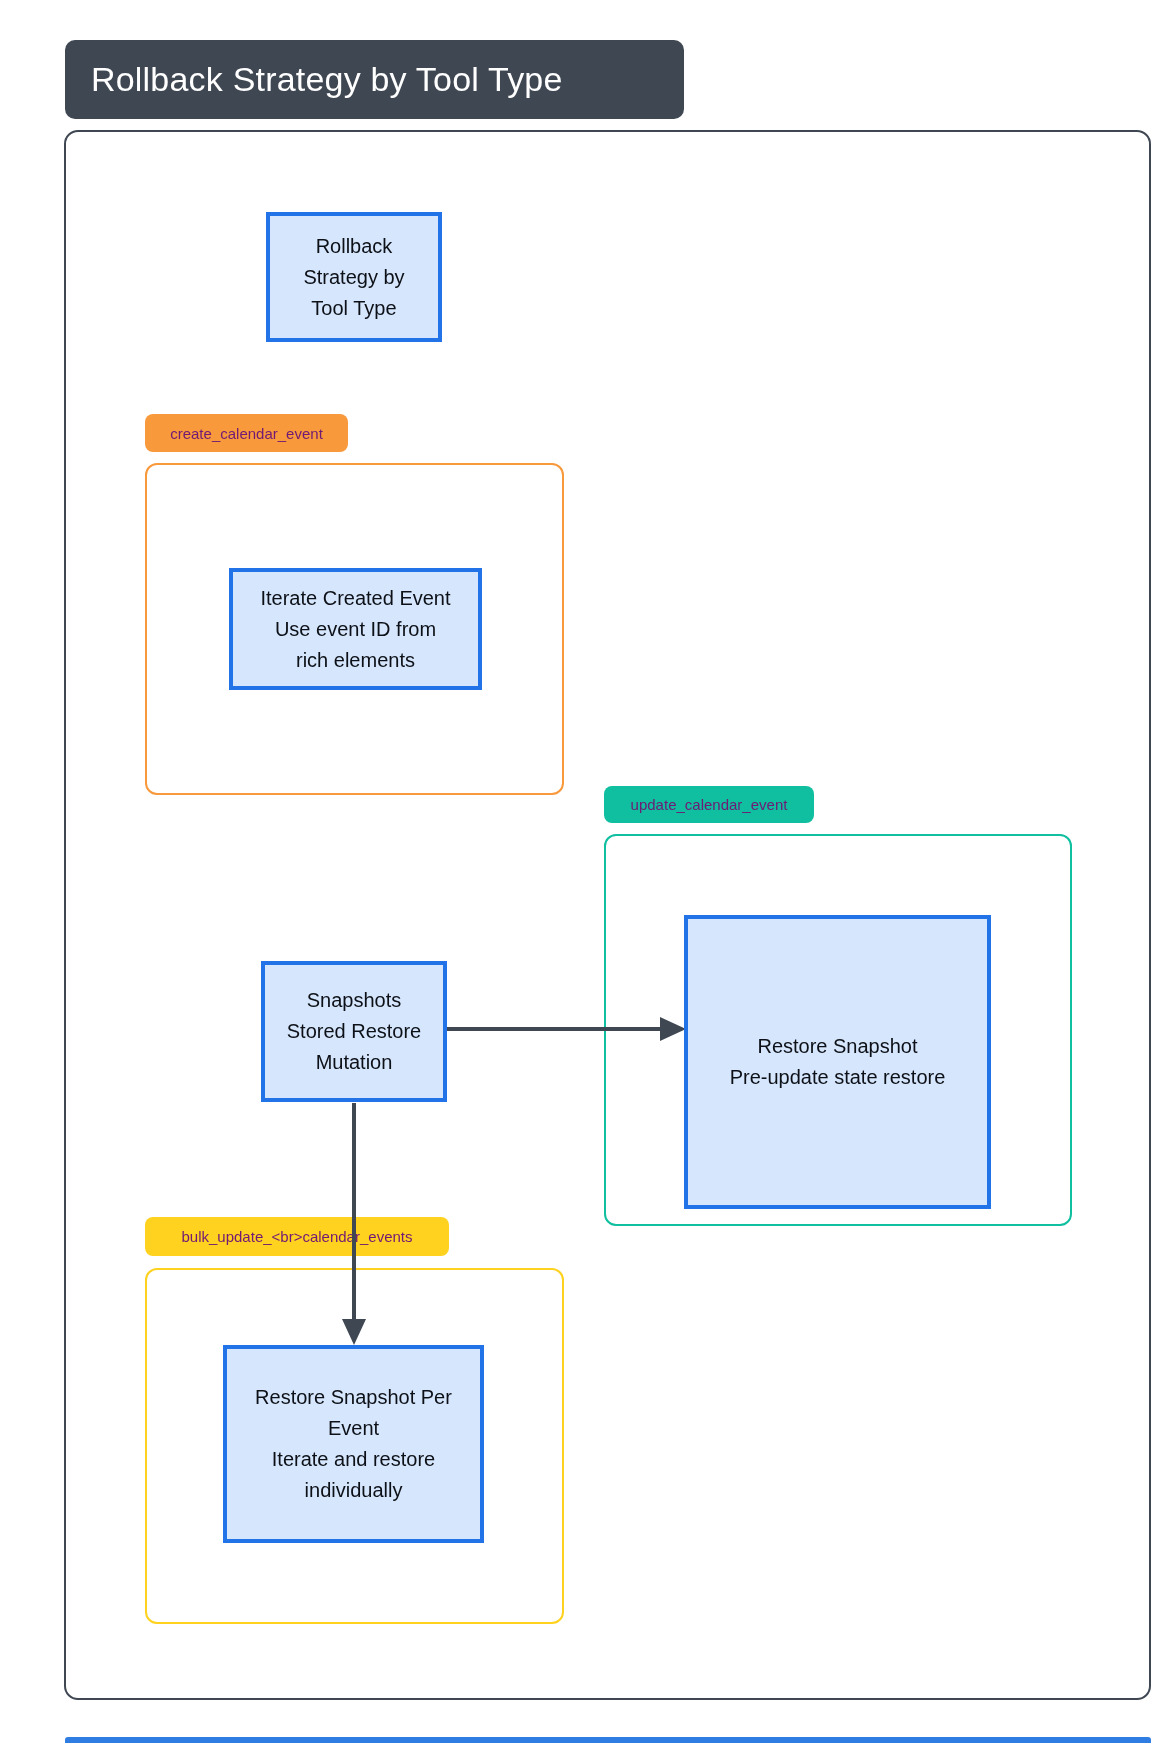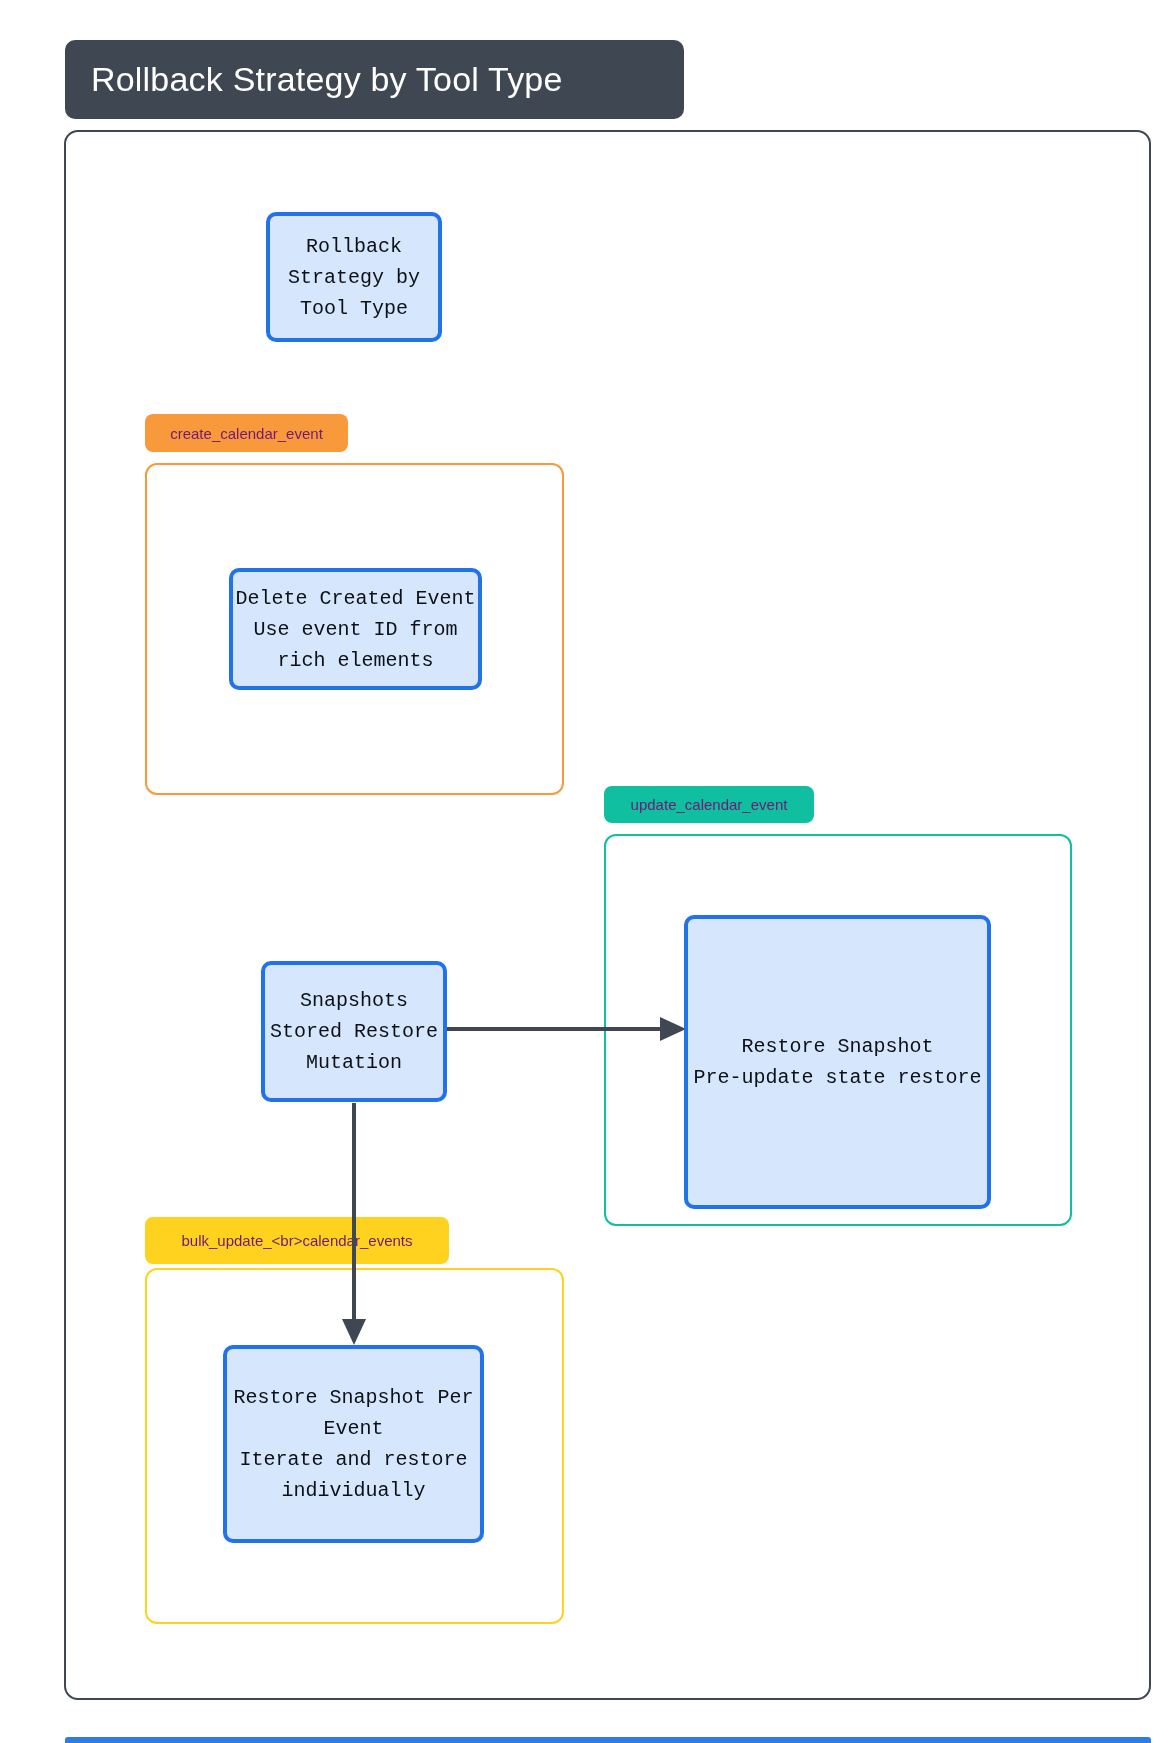--- a/index.html
+++ b/index.html
@@ -50,35 +50,34 @@
   .group-label {
     border-radius: 8px;
     display: flex; align-items: center; justify-content: center;
     font-size: 15px;
     color: #701a75;
     z-index: 2;
     white-space: nowrap;
   }
   .label-create { left: 121px; top: 414px;  width: 203px; height: 38px; background: #f8993c; }
   .label-update { left: 580px; top: 786px;  width: 210px; height: 37px; background: #0fbf9f; text-align: right; }
-  .label-bulk   { left: 121px; top: 1217px; width: 304px; height: 47px; background: #ffd21f; }
+  .label-bulk   { left: 121px; top: 1217px; width: 304px; height: 39px; background: #ffd21f; }
 
   
   .node {
     background: #d6e6fd;
     border: 4px solid #2273e8;
-    border-radius: 10px;
+    border-radius: 0;
     display: flex; align-items: center; justify-content: center;
     text-align: center;
     color: #0d1117;
     font-size: 20px;
     line-height: 31px;
     white-space: pre-line;
     z-index: 4;
-    font-family: Liberation Mono, monospace;
   }
   .node-root     { left: 242px; top: 212px;  width: 176px; height: 130px; }
   .node-delete   { left: 205px; top: 568px;  width: 253px; height: 122px; }
   .node-restore  { left: 660px; top: 915px;  width: 307px; height: 294px; }
   .node-snapshot { left: 237px; top: 961px;  width: 186px; height: 141px; }
   .node-bulk     { left: 199px; top: 1345px; width: 261px; height: 198px; }
 
   
   .arrow-line { background: #3f4753; z-index: 3; }
   .arrow1-line { left: 423px; top: 1027px; width: 215px; height: 4px; }
@@ -110,21 +109,21 @@
 <div class="abs title-header">Rollback Strategy by Tool Type</div>
 
 <div class="abs outer-container"></div>
 
 <div class="abs node node-root">Rollback
 Strategy by
 Tool Type</div>
 
 <div class="abs group-label label-create">create_calendar_event</div>
 <div class="abs group group-create"></div>
-<div class="abs node node-delete">Delete Created Event
+<div class="abs node node-delete">Iterate Created Event
 Use event ID from
 rich elements</div>
 
 <div class="abs group-label label-update">update_calendar_event</div>
 <div class="abs group group-update"></div>
 <div class="abs node node-restore">Restore Snapshot
 Pre-update state restore</div>
 
 <div class="abs node node-snapshot">Snapshots
 Stored Restore

